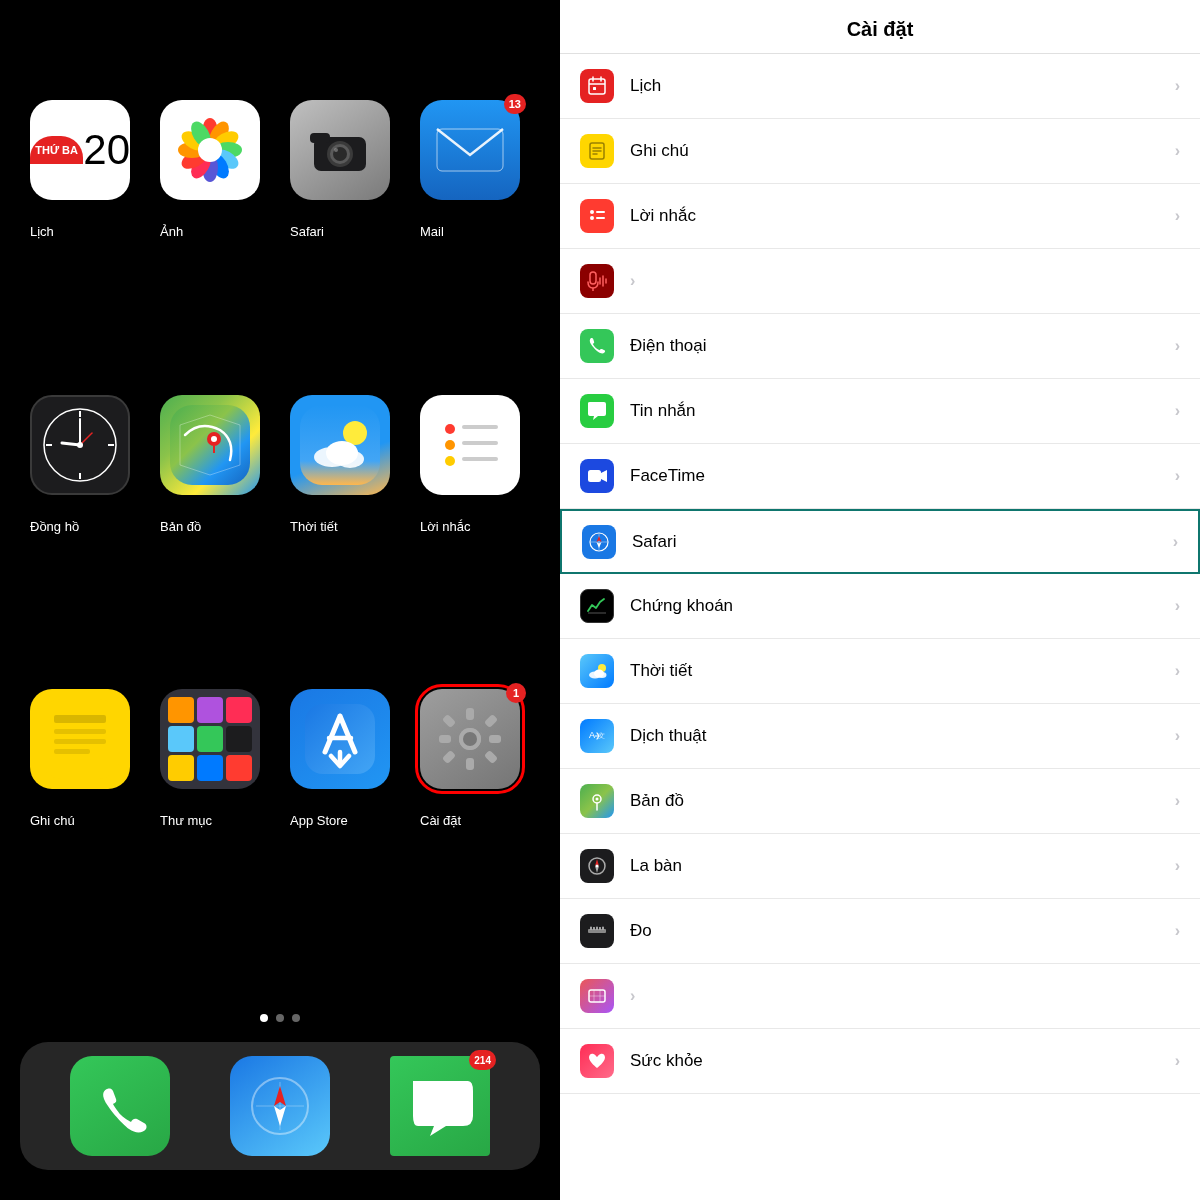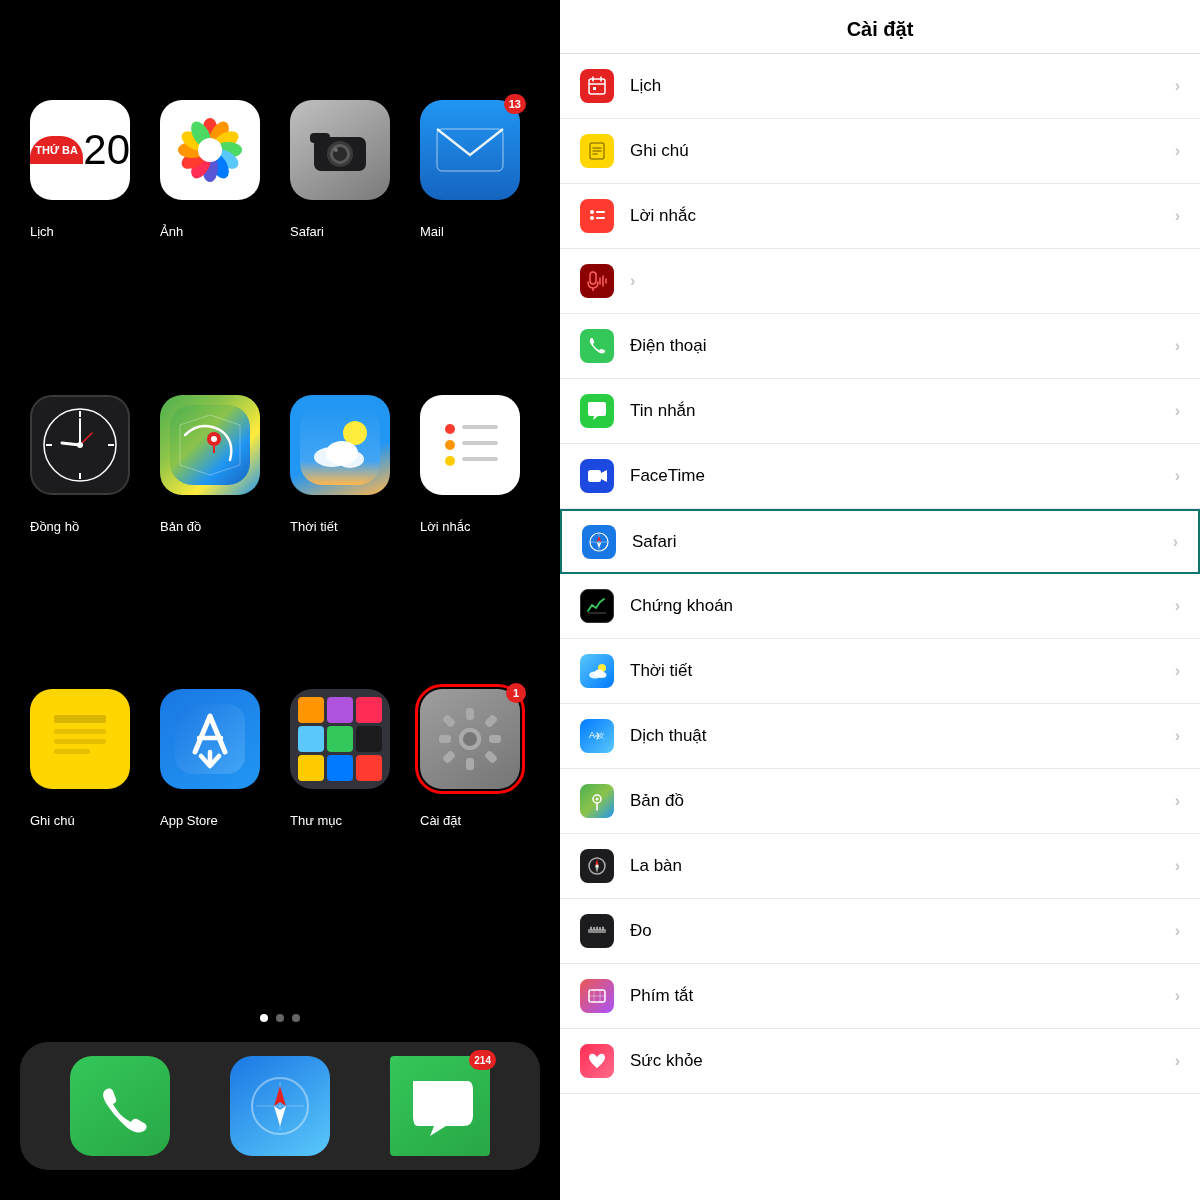--- a/index.html
+++ b/index.html
@@ -433,58 +433,58 @@
           <rect x="14" y="16" width="52" height="8" rx="2" fill="rgba(0,0,0,0.15)"></rect>
           <rect x="14" y="30" width="52" height="5" rx="2" fill="rgba(0,0,0,0.1)"></rect>
           <rect x="14" y="40" width="52" height="5" rx="2" fill="rgba(0,0,0,0.1)"></rect>
           <rect x="14" y="50" width="36" height="5" rx="2" fill="rgba(0,0,0,0.1)"></rect>
         </svg>
       </div>
       <span class="app-label">Ghi chú</span>
     </div>
 
     <div class="app-icon-wrap">
-      <div class="app-icon icon-appstore">
-        <svg width="70" height="70" viewBox="0 0 70 70">
-          <rect width="70" height="70" rx="18" fill="url(#asbg)"></rect>
-          <defs>
-            <linearGradient id="asbg" x1="0" y1="0" x2="1" y2="1">
-              <stop offset="0%" stop-color="#1a78e4"></stop>
-              <stop offset="100%" stop-color="#42a5f5"></stop>
-            </linearGradient>
-          </defs>
-
-          <path d="M35 12 L20 48 M35 12 L50 48" fill="none" stroke="#fff" stroke-width="5" stroke-linecap="round"></path>
-          <path d="M24 34 L46 34" fill="none" stroke="#fff" stroke-width="4.5" stroke-linecap="round"></path>
-
-          <line x1="35" y1="48" x2="35" y2="58" stroke="#fff" stroke-width="4.5" stroke-linecap="round"></line>
-          <path d="M26 52 L35 62 L44 52" fill="none" stroke="#fff" stroke-width="4.5" stroke-linecap="round" stroke-linejoin="round"></path>
-        </svg>
-      </div>
-      <span class="app-label">App Store</span>
-    </div>
-
-    <div class="app-icon-wrap">
       <div class="app-icon icon-folder">
         <div class="folder-grid">
           <div class="folder-mini" style="background:#ff9500;border-radius:4px;"></div>
           <div class="folder-mini" style="background:#af52de;border-radius:4px;"></div>
           <div class="folder-mini" style="background:#ff2d55;border-radius:4px;"></div>
           <div class="folder-mini" style="background:#5ac8fa;border-radius:4px;"></div>
           <div class="folder-mini" style="background:#34c759;border-radius:4px;"></div>
           <div class="folder-mini" style="background:#1c1c1e;border-radius:4px;"></div>
           <div class="folder-mini" style="background:#ffcc00;border-radius:4px;"></div>
           <div class="folder-mini" style="background:#007aff;border-radius:4px;"></div>
           <div class="folder-mini" style="background:#ff3b30;border-radius:4px;"></div>
         </div>
       </div>
       <span class="app-label">Thư mục</span>
     </div>
 
     <div class="app-icon-wrap">
+      <div class="app-icon icon-appstore">
+        <svg width="70" height="70" viewBox="0 0 70 70">
+          <rect width="70" height="70" rx="18" fill="url(#asbg)"></rect>
+          <defs>
+            <linearGradient id="asbg" x1="0" y1="0" x2="1" y2="1">
+              <stop offset="0%" stop-color="#1a78e4"></stop>
+              <stop offset="100%" stop-color="#42a5f5"></stop>
+            </linearGradient>
+          </defs>
+
+          <path d="M35 12 L20 48 M35 12 L50 48" fill="none" stroke="#fff" stroke-width="5" stroke-linecap="round"></path>
+          <path d="M24 34 L46 34" fill="none" stroke="#fff" stroke-width="4.5" stroke-linecap="round"></path>
+
+          <line x1="35" y1="48" x2="35" y2="58" stroke="#fff" stroke-width="4.5" stroke-linecap="round"></line>
+          <path d="M26 52 L35 62 L44 52" fill="none" stroke="#fff" stroke-width="4.5" stroke-linecap="round" stroke-linejoin="round"></path>
+        </svg>
+      </div>
+      <span class="app-label">App Store</span>
+    </div>
+
+    <div class="app-icon-wrap">
       <div class="app-icon icon-settings highlighted">
         <div class="badge">1</div>
         <svg width="70" height="70" viewBox="0 0 70 70">
           <circle cx="35" cy="35" r="11" fill="#aaa"></circle>
 
           <g fill="#aaa">
             <rect x="31" y="4" width="8" height="12" rx="3"></rect>
             <rect x="31" y="54" width="8" height="12" rx="3"></rect>
             <rect x="4" y="31" width="12" height="8" rx="3"></rect>
             <rect x="54" y="31" width="12" height="8" rx="3"></rect>
@@ -725,21 +725,20 @@
 
     <div class="settings-item">
       <div class="settings-item-icon" style="background:linear-gradient(135deg,#eb5757,#a855f7);">
         <svg width="22" height="22" viewBox="0 0 22 22" fill="none">
           <rect x="3" y="5" width="16" height="12" rx="2" fill="none" stroke="#fff" stroke-width="1.5"></rect>
           <line x1="8" y1="5" x2="8" y2="17" stroke="rgba(255,255,255,0.4)" stroke-width="1"></line>
           <line x1="14" y1="5" x2="14" y2="17" stroke="rgba(255,255,255,0.4)" stroke-width="1"></line>
           <line x1="3" y1="11" x2="19" y2="11" stroke="rgba(255,255,255,0.4)" stroke-width="1"></line>
         </svg>
       </div>
-      <span class="settings-item-label">Phím tắt</span>
       <span class="settings-chevron">›</span>
     </div>
 
     <div class="settings-item">
       <div class="settings-item-icon" style="background:linear-gradient(135deg,#ff2d55,#ff6b8a);">
         <svg width="22" height="22" viewBox="0 0 22 22" fill="none">
           <path d="M11 18 C11 18 3 12 3 7.5 C3 5 5 3 7.5 4 C9 4.5 10 6 11 7 C12 6 13 4.5 14.5 4 C17 3 19 5 19 7.5 C19 12 11 18 11 18Z" fill="#fff"></path>
         </svg>
       </div>
       <span class="settings-item-label">Sức khỏe</span>

